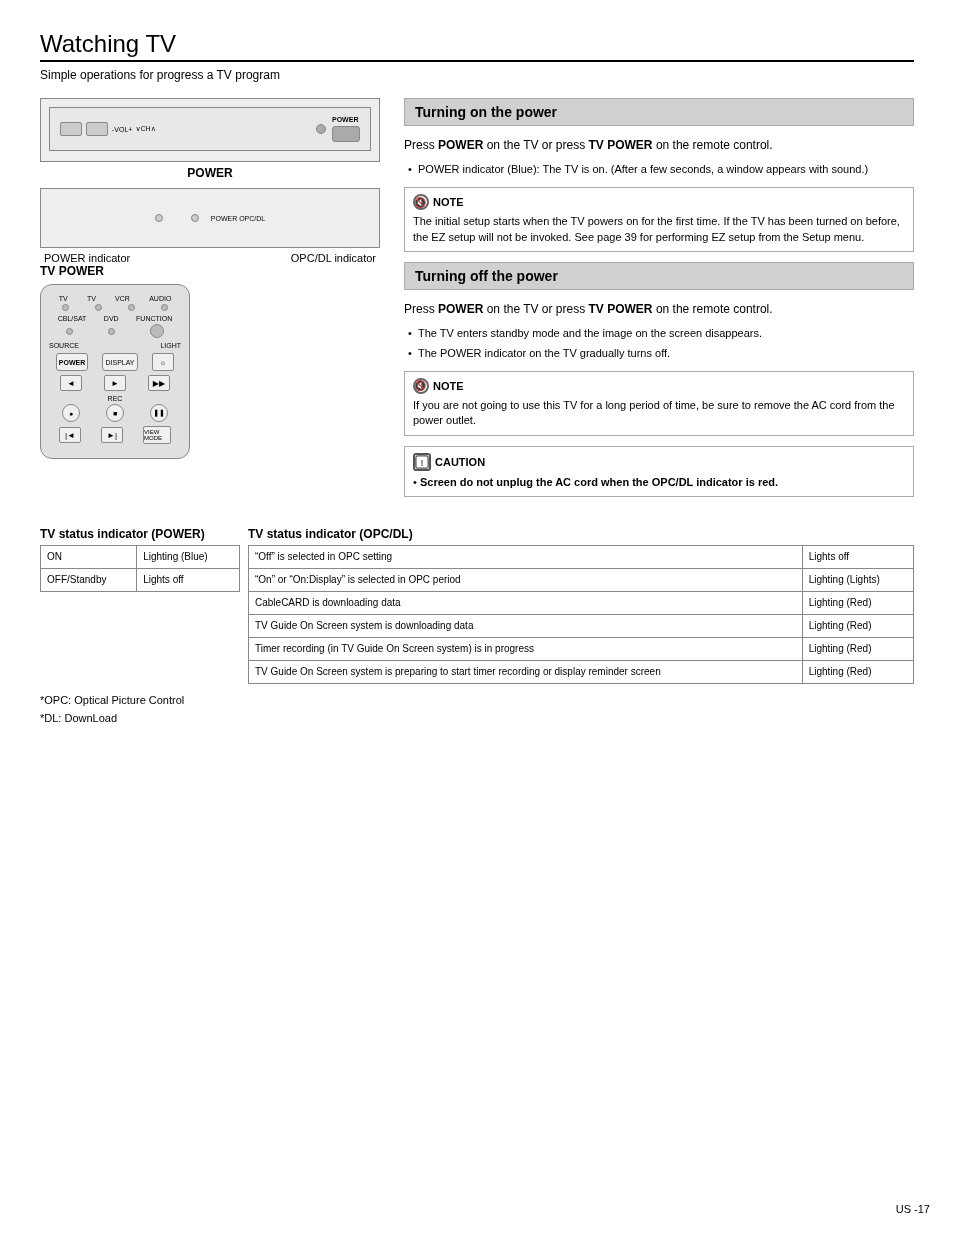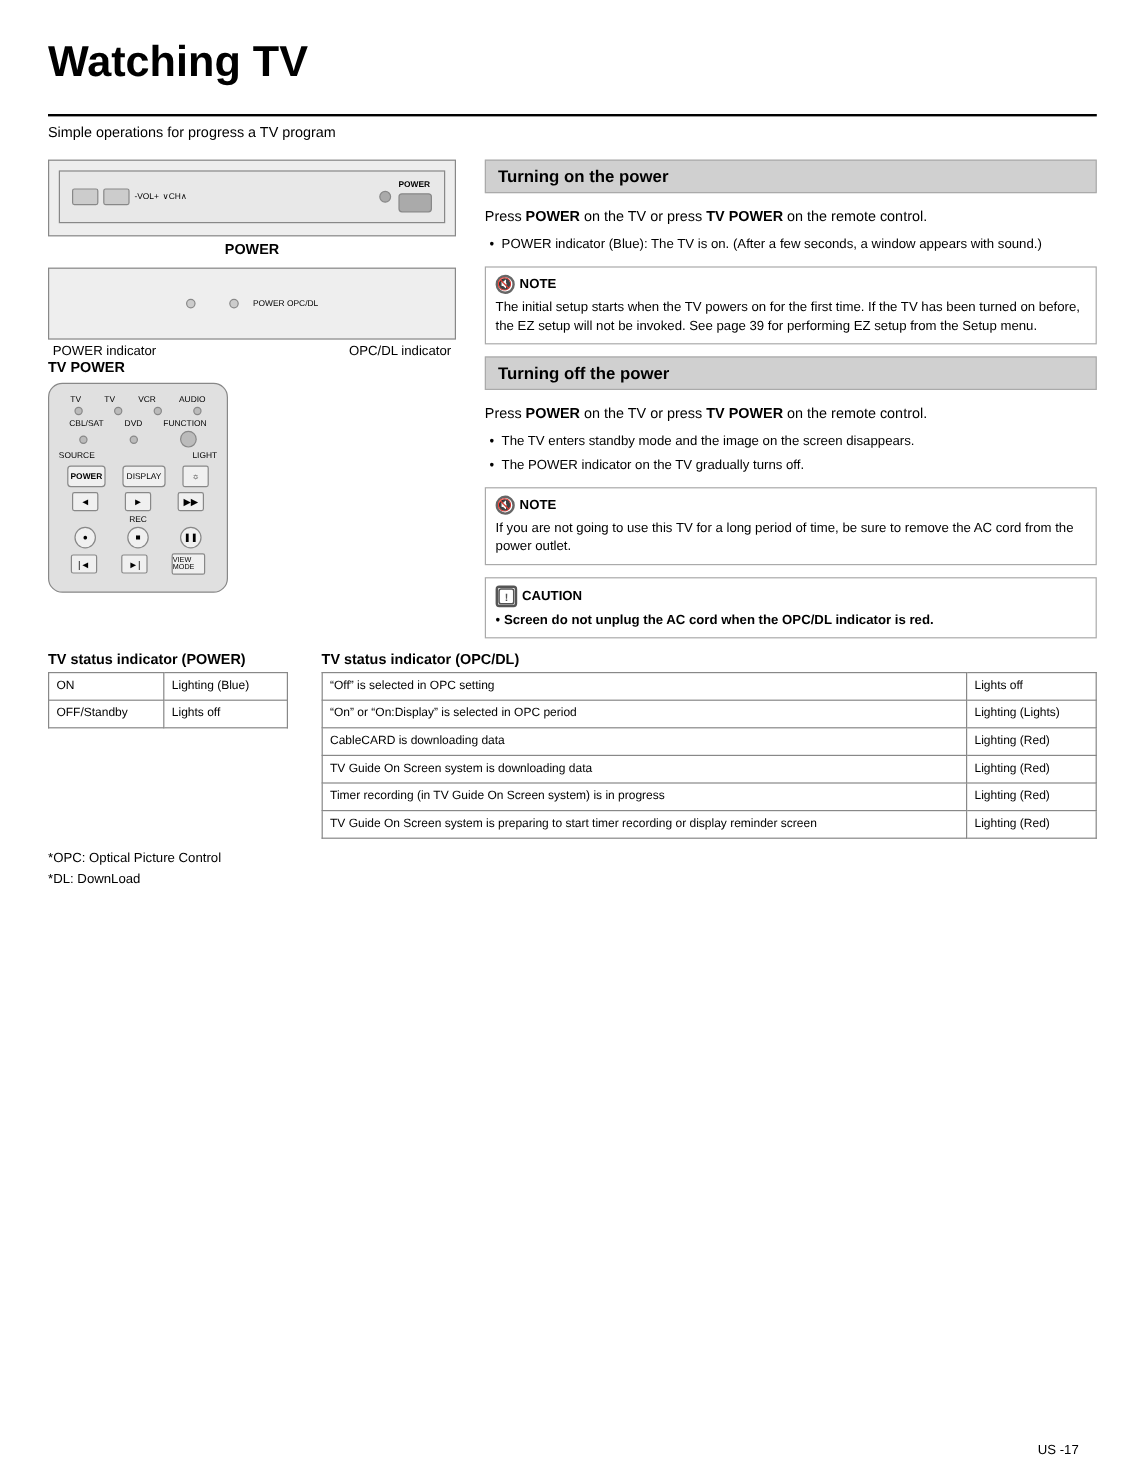--- a/index.html
+++ b/index.html
@@ -7,25 +7,25 @@
       font-family: Arial, Helvetica, sans-serif;
       font-size: 12px;
       background: #fff;
       color: #000;
       width: 954px;
       min-height: 1235px;
       padding: 30px 40px;
     }
 
     .page-title {
-      font-size: 36px;
-      font-weight: bold;
+      font-size: 24px;
+      font-weight: normal;
       margin-bottom: 4px;
       border-bottom: 2px solid #000;
-      padding-bottom: 23px;
+      padding-bottom: 2px;
     }
 
     .subtitle {
       font-size: 12px;
       margin-bottom: 16px;
       margin-top: 6px;
     }
 
     .main-layout {
       display: flex;
@@ -276,21 +276,22 @@
     }
 
     .caution-text {
       font-size: 11px;
       line-height: 1.4;
     }
 
     
     .status-section {
       display: flex;
-      gap: 28px;
+      gap: 8px;
+      margin-top: 20px;
     }
 
     .status-table-container {
       flex: 1;
     }
 
     .status-table-title {
       font-weight: bold;
       font-size: 12px;
       margin-bottom: 4px;
@@ -312,21 +313,21 @@
     .footnotes {
       margin-top: 8px;
       font-size: 11px;
       line-height: 1.6;
     }
 
     
     .page-number {
       position: fixed;
       bottom: 20px;
-      right: 55px;
+      right: 24px;
       font-size: 11px;
     }
 
     .diag-area {
       border: 1px solid #888;
       background: #eee;
       padding: 8px;
       margin-bottom: 4px;
       position: relative;
     }

